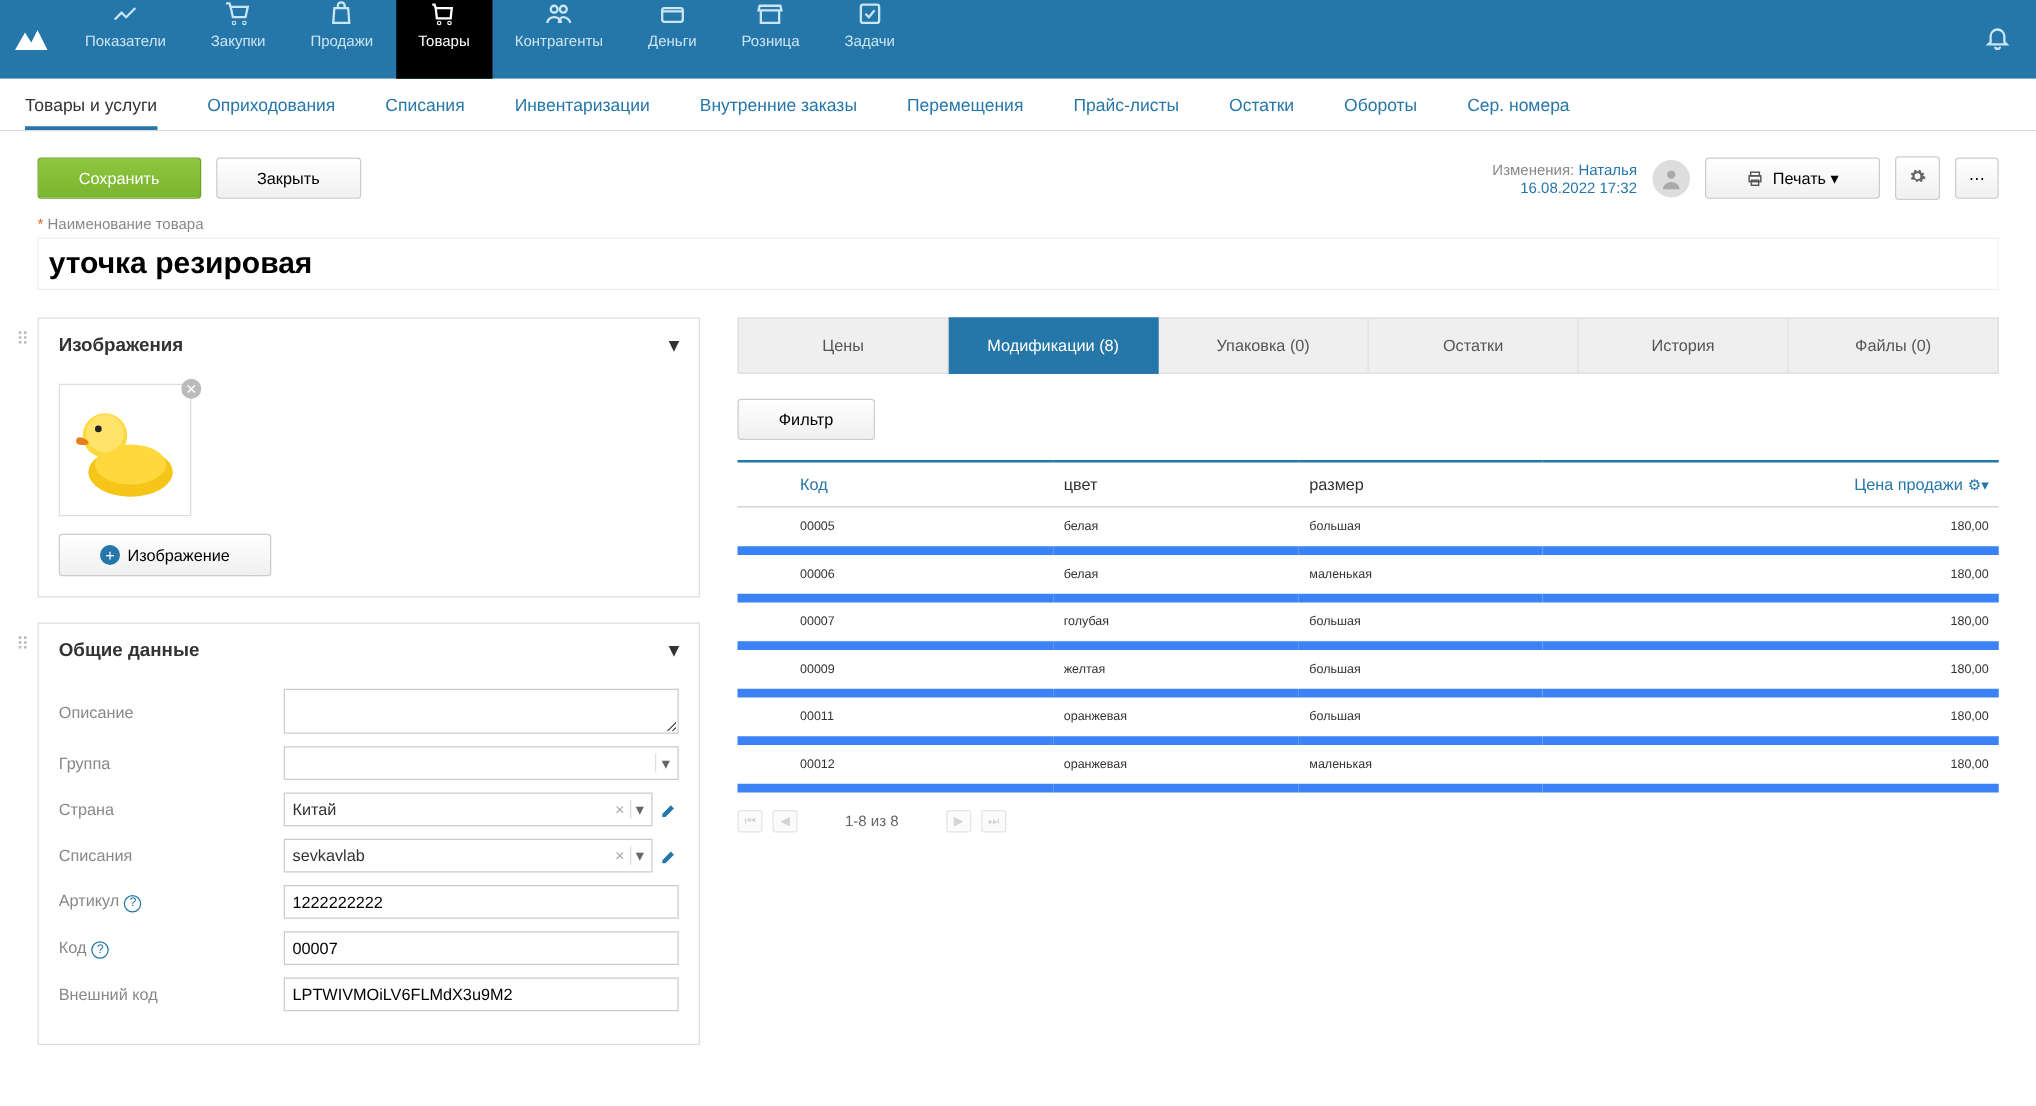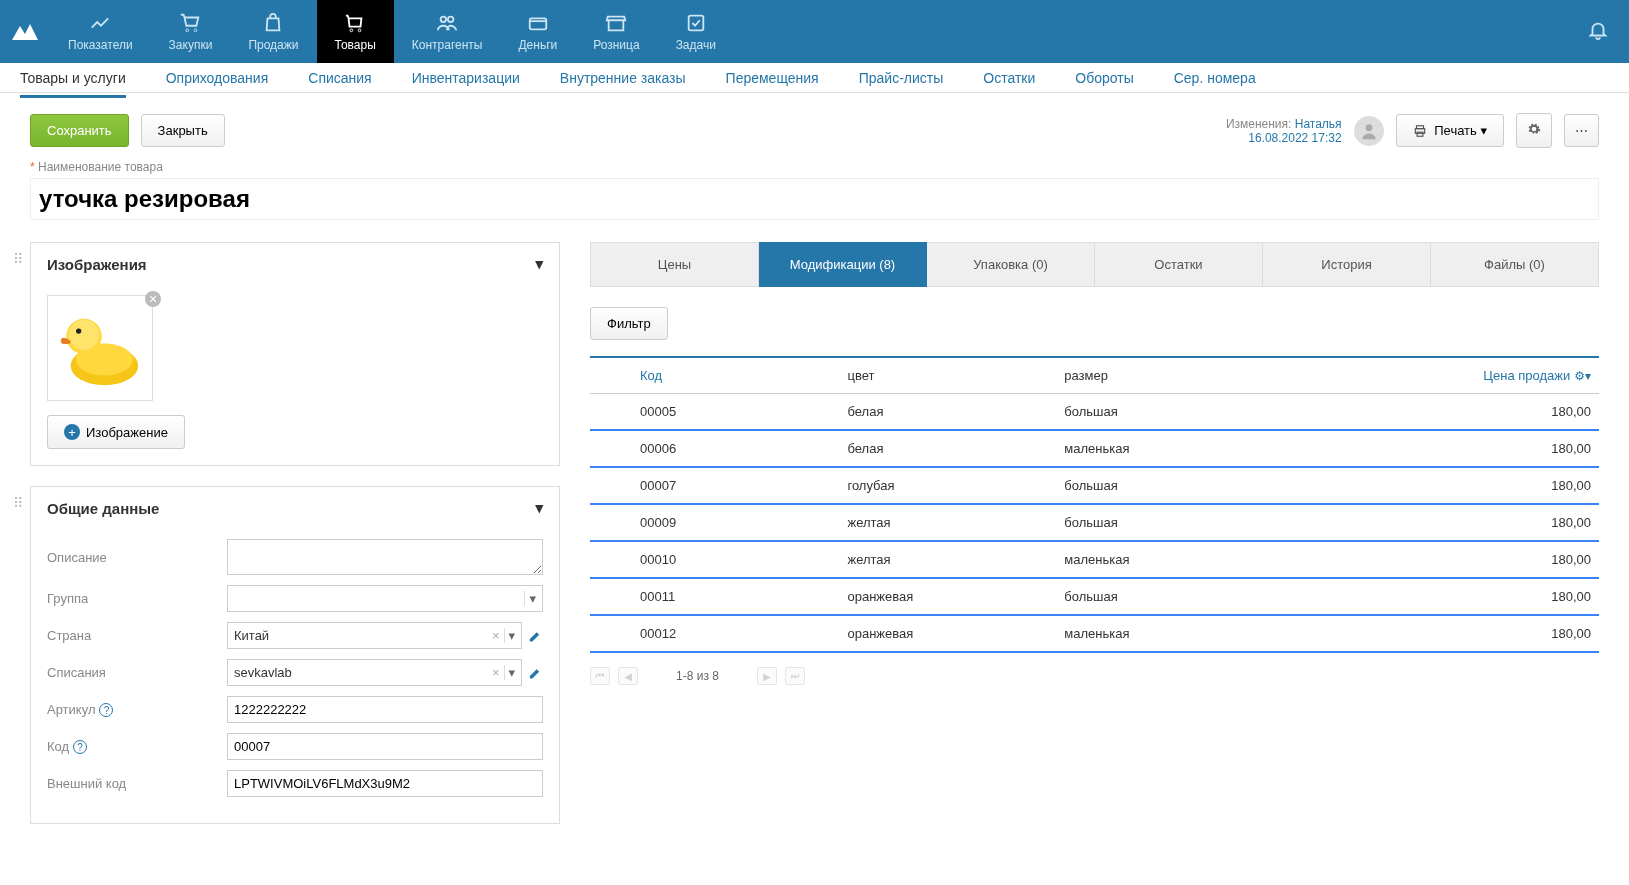--- a/index.html
+++ b/index.html
@@ -3,34 +3,34 @@
 <meta charset="utf-8">
 <style>
 * { box-sizing: border-box; margin: 0; padding: 0; }
 body { font-family: Arial, sans-serif; font-size: 13px; color: #333; background: #fff; }
 
 
 .top-nav { background: #2576a9; display: flex; align-items: center; height: 63px; }
 .logo { width: 50px; height: 63px; display: flex; align-items: center; justify-content: center; }
 .logo svg { width: 30px; height: 20px; }
 .nav-items { display: flex; flex: 1; }
-.nav-item { display: flex; flex-direction: column; align-items: center; justify-content: center; padding: 0 18px; height: 63px; color: #cce5f2; cursor: pointer; font-size: 12px; }
+.nav-item { display: flex; flex-direction: column; align-items: center; padding: 0 18px; height: 63px; color: #cce5f2; cursor: pointer; font-size: 12px; }
 .nav-item.active { background: #000000; color: #fff; }
 .nav-item svg { width: 22px; height: 22px; margin-bottom: 4px; stroke: currentColor; fill: none; }
 .bell { margin-left: auto; padding: 0 20px; color: #cce5f2; }
 .bell svg { width: 22px; height: 22px; stroke: currentColor; fill: none; }
 
 
-.sub-nav { background: #fff; border-bottom: 1px solid #ddd; display: flex; padding: 0 20px; height: 30px; align-items: center; gap: 40px; }
+.sub-nav { background: #fff; border-bottom: 1px solid #ddd; display: flex; padding: 0 20px; height: 42px; align-items: center; gap: 40px; }
 .sub-nav-item { color: #2576a9; cursor: pointer; padding: 12px 0; font-size: 14px; }
 .sub-nav-item.active { color: #333; border-bottom: 3px solid #2576a9; padding-bottom: 9px; }
 
 
 .toolbar { display: flex; align-items: center; padding: 20px 30px 12px; gap: 12px; }
-.btn { padding: 8px 16px; border: 1px solid #ccc; border-radius: 3px; background: linear-gradient(#fff,#f0f0f0); cursor: pointer; font-size: 13px; }
+.btn { padding: 8px 32px; border: 1px solid #ccc; border-radius: 3px; background: linear-gradient(#fff,#f0f0f0); cursor: pointer; font-size: 13px; }
 .btn-save { background: linear-gradient(#8ec63f,#7ab52f); color: #fff; border-color: #6da428; }
 .toolbar-right { margin-left: auto; display: flex; align-items: center; gap: 12px; }
 .change-info { text-align: right; font-size: 12px; color: #888; }
 .change-info a { color: #2576a9; text-decoration: none; }
 .avatar { width: 30px; height: 30px; border-radius: 50%; background: #ddd; display: flex; align-items: center; justify-content: center; }
 .btn-icon { padding: 8px 10px; }
 
 
 .name-section { padding: 0 30px 12px; }
 .name-label { font-size: 12px; color: #888; margin-bottom: 4px; display: block; }
@@ -73,21 +73,21 @@
 .tab.active { background: #2576a9; color: #fff; border-color: #2576a9; }
 .tab + .tab { border-left: none; }
 
 .filter-btn { margin: 20px 0 16px; }
 
 
 .mod-table { width: 100%; border-collapse: collapse; }
 .mod-table th { text-align: left; padding: 10px 8px; color: #2576a9; font-weight: normal; border-top: 2px solid #2576a9; border-bottom: 1px solid #ccc; font-size: 13px; }
 .mod-table th.black { color: #333; }
 .mod-table th.right { text-align: right; }
-.mod-table td { padding: 10px 8px; border-bottom: 2px solid #3b82f6; font-size: 13px; }
+.mod-table td { padding: 10px 8px; border-bottom: 7px solid #3b82f6; font-size: 10px; }
 .mod-table td.right { text-align: right; }
 .gear-sm { color: #2576a9; font-size: 12px; margin-left: 4px; }
 
 
 .pagination { display: flex; align-items: center; gap: 8px; margin-top: 14px; font-size: 12px; color: #666; }
 .page-btn { width: 20px; height: 18px; border: 1px solid #ccc; border-radius: 2px; background: #f9f9f9; display: flex; align-items: center; justify-content: center; color: #aaa; cursor: pointer; font-size: 10px; }
 .page-btn.disabled { opacity: .5; }
 .page-info { margin: 0 30px; }
 </style>
 </head>
@@ -356,26 +356,20 @@
             <td>большая</td>
             <td class="right">180,00</td>
           </tr>
           <tr>
             <td style="padding-left:50px">00009</td>
             <td>желтая</td>
             <td>большая</td>
             <td class="right">180,00</td>
           </tr>
           <tr>
-            <td style="padding-left:50px">00010</td>
-            <td>желтая</td>
-            <td>маленькая</td>
-            <td class="right">180,00</td>
-          </tr>
-          <tr>
             <td style="padding-left:50px">00011</td>
             <td>оранжевая</td>
             <td>большая</td>
             <td class="right">180,00</td>
           </tr>
           <tr>
             <td style="padding-left:50px">00012</td>
             <td>оранжевая</td>
             <td>маленькая</td>
             <td class="right">180,00</td>

